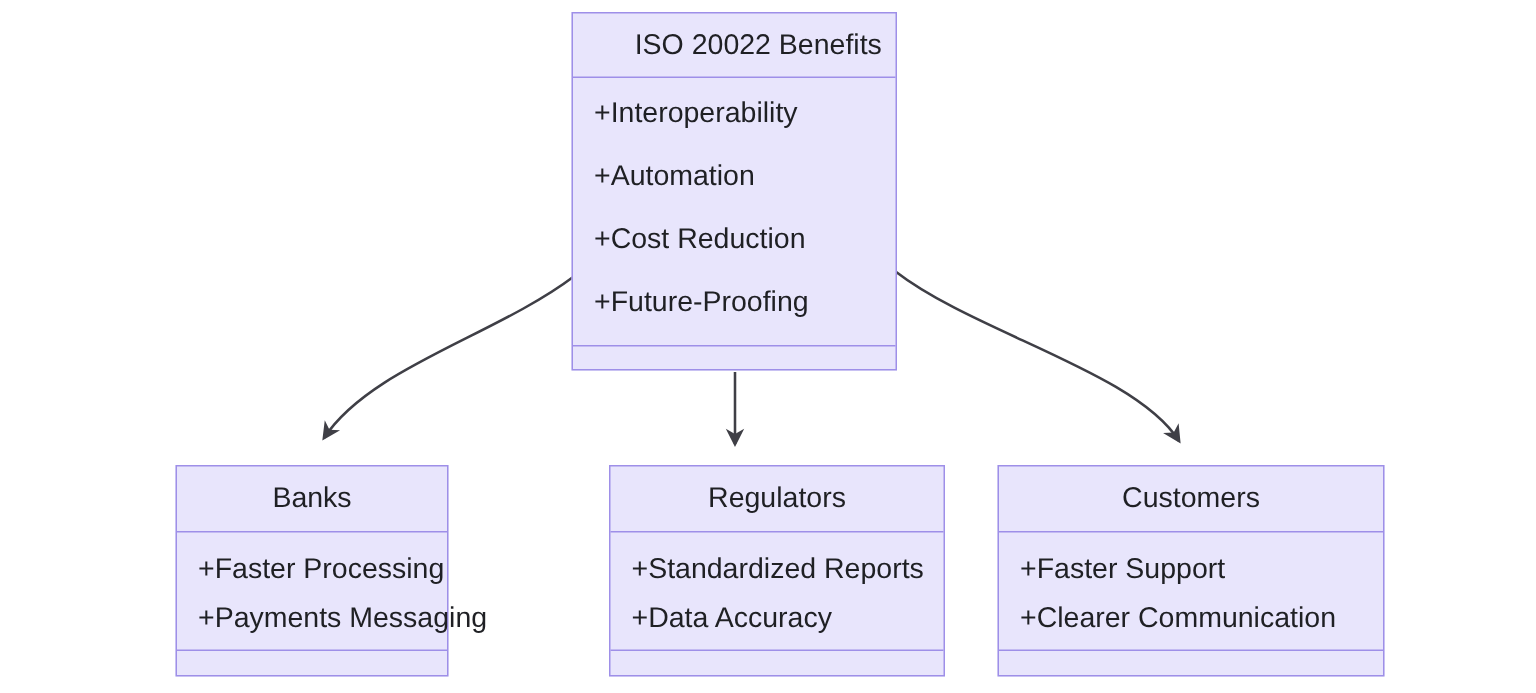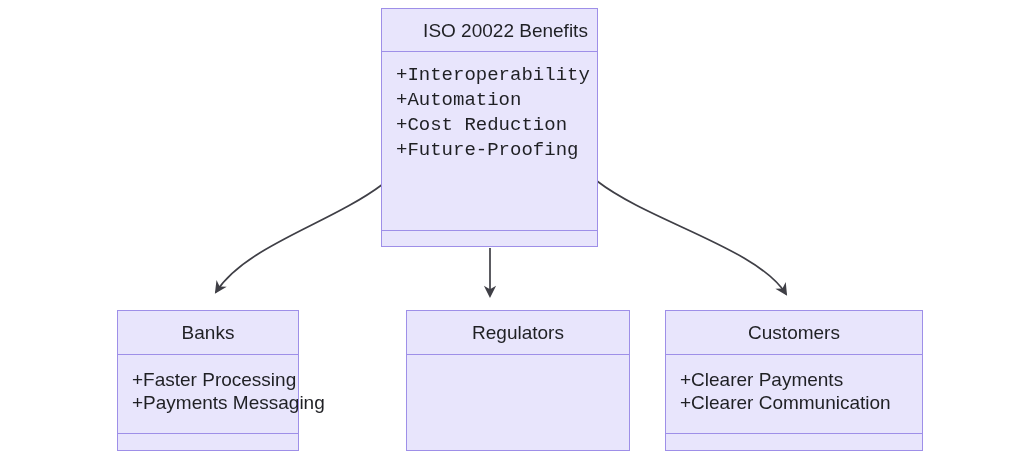--- a/index.html
+++ b/index.html
@@ -68,31 +68,30 @@
   
   #node-root {
     left: 381px;
     top: 8px;
     width: 217px;
     height: 239px;
   }
   #node-root .node-title { height: 43px; padding-left: 32px; }
   #node-root .node-attrs {
     padding-top: 14px;
-    gap: 6px;
-    font-family: Liberation Mono, monospace;
+    gap: 23px;
   }
   #node-root .node-methods { height: 15px; }
 
   
   .leaf-node { top: 310px; height: 141px; }
   .leaf-node .node-title { height: 44px; }
   .leaf-node .node-attrs {
     padding-top: 15px;
-    gap: 4px;
+    gap: 14px;
   }
   .leaf-node .node-methods { height: 16px; }
 
   #node-banks     { left: 117px; width: 182px; }
   #node-regulators{ left: 378px; width: 224px; margin-left: 28px; }
   #node-customers { left: 665px; width: 258px; }
 </style>
 </head>
 <body>
 
@@ -127,25 +126,29 @@
     <div class="node-title">Banks</div>
     <div class="node-attrs">
       <div class="attr-row">+Faster Processing</div>
       <div class="attr-row">+Payments Messaging</div>
     </div>
     <div class="node-methods"></div>
   </div>
 
   <div class="uml-node leaf-node" id="node-regulators">
     <div class="node-title">Regulators</div>
+    <div class="node-attrs">
+      <div class="attr-row">+Standardized Reports</div>
+      <div class="attr-row">+Data Accuracy</div>
+    </div>
     <div class="node-methods"></div>
   </div>
 
   <div class="uml-node leaf-node" id="node-customers">
     <div class="node-title">Customers</div>
     <div class="node-attrs">
-      <div class="attr-row">+Clearer Payments</div>
+      <div class="attr-row">+Faster Support</div>
       <div class="attr-row">+Clearer Communication</div>
     </div>
     <div class="node-methods"></div>
   </div>
 
 </div>
 
 </body></html>

